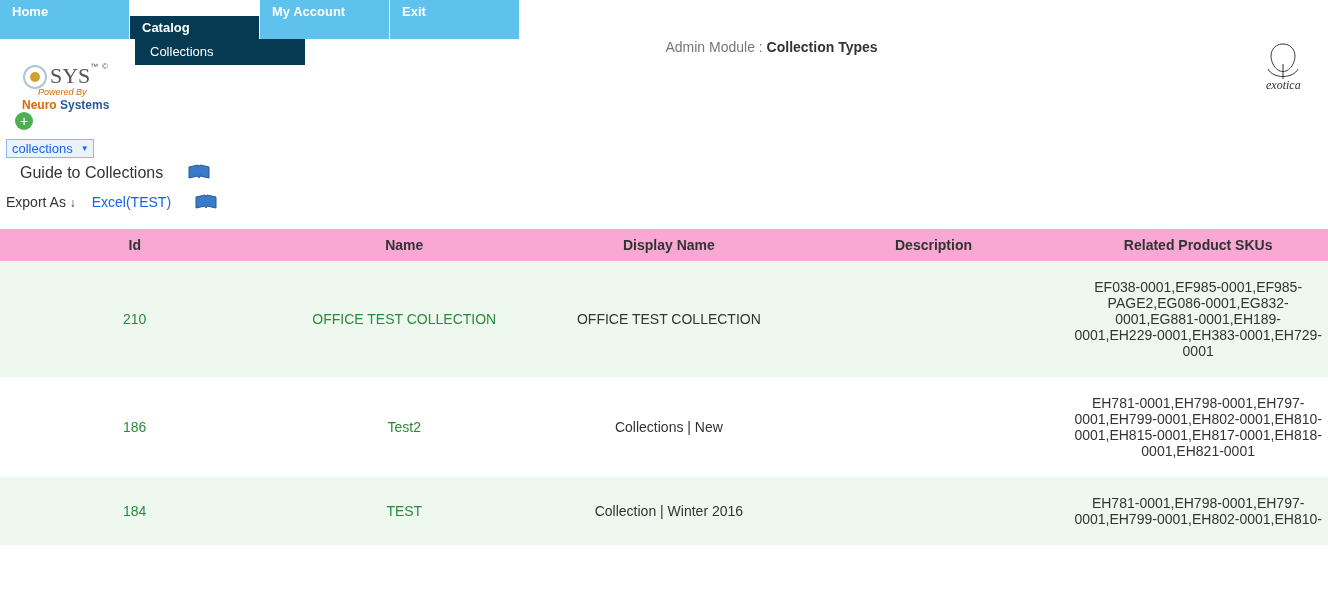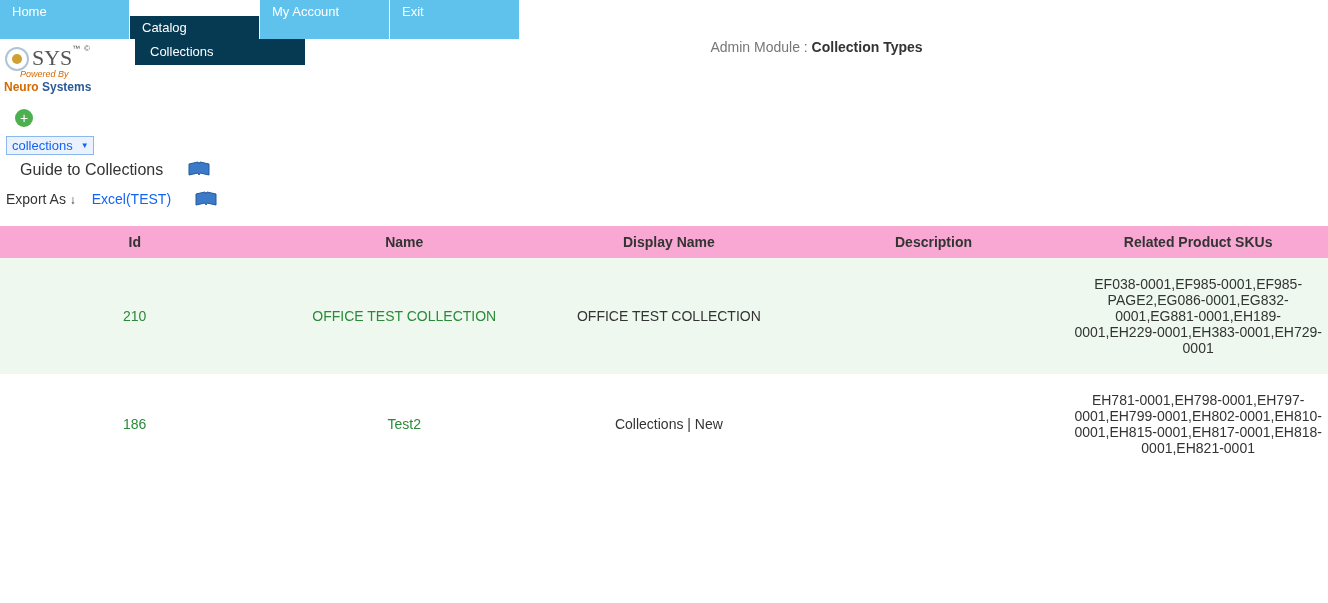--- a/index.html
+++ b/index.html
@@ -7,20 +7,21 @@
     margin: 0;
     font-family: Arial, Helvetica, sans-serif;
     font-size: 14px;
     color: #333;
     background: #fff;
     width: 1328px;
   }
   .topnav {
     display: flex;
     background: #fff;
+    font-weight: bold;
   }
   .topnav-item {
     background: #5ec2ed;
     color: #fff;
     padding: 4px 12px;
     border-right: 1px solid #fff;
     width: 130px;
     font-size: 13px;
     cursor: pointer;
   }
@@ -28,21 +29,21 @@
     background: #063a53;
     color: #fff;
     margin-top: 16px;
   }
   .subnav-row {
     display: flex;
   }
   .logo-area {
     width: 135px;
     height: 55px;
-    padding: 2px;
+    padding: 20px;
     position: relative;
   }
   .logo-area svg { display: block; }
   .subnav {
     background: #063a53;
     color: #fff;
     padding: 5px 15px;
     width: 170px;
     font-size: 13px;
     cursor: pointer;
@@ -166,20 +167,30 @@
       <text x="2" y="50" font-size="12" fill="#d46a00" font-weight="bold">Neuro</text>
       <text x="40" y="50" font-size="12" fill="#2a5a9a" font-weight="bold">Systems</text>
     </svg>
   </div>
   <div class="subnav">Collections</div>
 
   <div class="header-title">
     <span>Admin Module : </span><b>Collection Types</b>
   </div>
 
+  <div class="right-logo">
+    <svg width="70" height="55" viewBox="0 0 70 55">
+      <g stroke="#333" stroke-width="1" fill="none">
+        <path d="M35 5 C45 5 50 15 45 25 C40 35 30 35 25 25 C20 15 25 5 35 5 Z"></path>
+        <path d="M20 30 C25 40 45 40 50 30"></path>
+        <line x1="35" y1="25" x2="35" y2="40"></line>
+      </g>
+      <text x="18" y="50" font-size="12" font-style="italic" font-family="cursive" fill="#333">exotica</text>
+    </svg>
+  </div>
 </div>
 
 
 <div class="plus-btn">+</div>
 
 
 <div class="controls">
   <span class="dropdown">collections</span>
 </div>
 
@@ -224,17 +235,24 @@
       <td></td>
       <td>EF038-0001,EF985-0001,EF985-PAGE2,EG086-0001,EG832-0001,EG881-0001,EH189-0001,EH229-0001,EH383-0001,EH729-0001</td>
     </tr>
     <tr class="row-odd">
       <td><span class="green-link">186</span></td>
       <td><span class="green-link">Test2</span></td>
       <td>Collections | New</td>
       <td></td>
       <td>EH781-0001,EH798-0001,EH797-0001,EH799-0001,EH802-0001,EH810-0001,EH815-0001,EH817-0001,EH818-0001,EH821-0001</td>
     </tr>
+    <tr class="row-even">
+      <td><span class="green-link">184</span></td>
+      <td><span class="green-link">TEST</span></td>
+      <td>Collection | Winter 2016</td>
+      <td></td>
+      <td>EH781-0001,EH798-0001,EH797-0001,EH799-0001,EH802-0001,EH810-</td>
+    </tr>
   </tbody>
 </table>
 
 
 
 
 </body></html>

